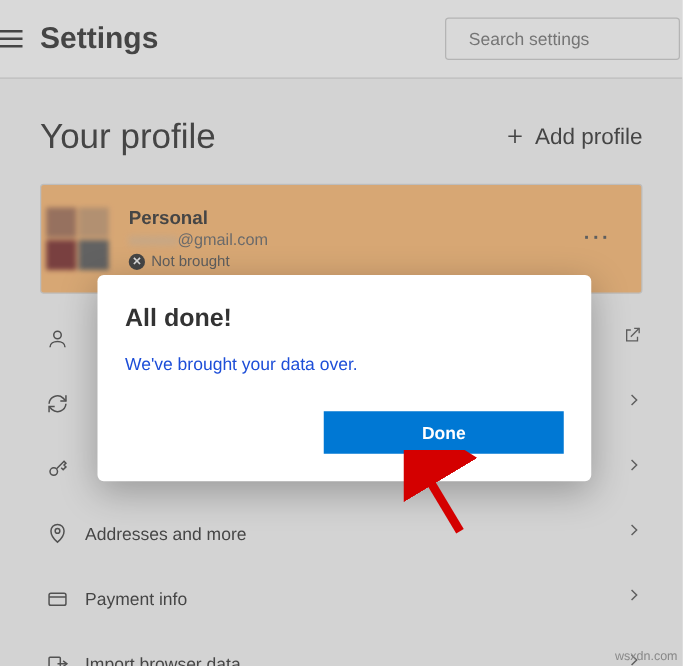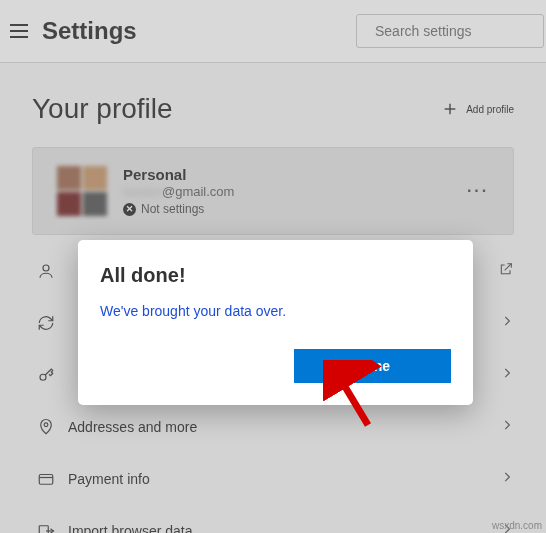--- a/index.html
+++ b/index.html
@@ -16,21 +16,21 @@
       position: absolute;
       inset: 0;
       background: rgba(120,120,120,0.28);
       z-index: 50;
       pointer-events: none;
     }
     
     .header {
       display: flex;
       align-items: center;
-      padding: 14px 2px 14px 10px;
+      padding: 14px 2px 14px 0;
       border-bottom: 1px solid #d8d8d8;
       background: #fff;
     }
     .hamburger {
       width: 18px; height: 14px;
       display: flex; flex-direction: column; justify-content: space-between;
       margin-right: 14px;
       cursor: pointer;
     }
     .hamburger span { height: 1.8px; background: #333; }
@@ -44,27 +44,27 @@
     }
     .search input {
       border: none; outline: none; flex: 1; font-size: 14px;
       background: transparent; color: #444;
     }
     .search svg { margin-right: 10px; }
     
     .content { padding: 30px 32px 0 32px; }
     .section-head { display: flex; align-items: center; margin-bottom: 22px; }
     .section-head h2 { font-size: 28px; font-weight: 400; flex: 1; }
-    .add-profile { display: flex; align-items: center; gap: 8px; font-size: 10px; cursor: pointer; }
+    .add-profile { display: flex; align-items: center; gap: 8px; font-size: 18px; cursor: pointer; }
     
     .profile-card {
       border: 1px solid #d9d9d9; border-radius: 3px;
       display: flex; align-items: center;
-      padding: 18px 14px 18px 24px;
-      background: #e5e5e5;
+      padding: 18px 14px 18px 4px;
+      background: #fdba74;
     }
     .avatar {
       width: 50px; height: 50px; margin-right: 16px;
       display: grid; grid-template-columns: 1fr 1fr; grid-template-rows: 1fr 1fr; gap: 2px;
       filter: blur(2px);
     }
     .avatar div:nth-child(1){background:#a36f56;}
     .avatar div:nth-child(2){background:#c99a6f;}
     .avatar div:nth-child(3){background:#7a2b2b;}
     .avatar div:nth-child(4){background:#5a5a5a;}
@@ -88,34 +88,34 @@
       display: flex; align-items: center; height: 52px;
       border-bottom: 1px solid rgba(0,0,0,0);
       cursor: pointer;
     }
     .menu-item .micon { width: 28px; display:flex; justify-content:center; color:#444; }
     .menu-item .label { flex:1; font-size: 14px; margin-left: 8px;}
     .menu-item .chevron { color:#666; }
     
     .dialog {
       position: absolute;
-      left: 78px; top: 240px;
+      left: 78px; top: 220px;
       width: 395px;
       background: #fff;
       border-radius: 5px;
       box-shadow: 0 8px 30px rgba(0,0,0,0.28);
       z-index: 100;
       padding: 24px 22px 22px 22px;
     }
     .dialog h3 { font-size: 20px; font-weight: 600; margin-bottom: 16px; }
     .dialog p { font-size: 14px; color: #1d4ed8; margin-bottom: 30px; }
     .dialog-actions { display:flex; justify-content:flex-end; }
     .done-btn {
       background: #0078d4; color:#fff; border:none;
-      width: 157px; height: 34px; font-size: 14px; font-weight: 600; cursor:pointer;
+      width: 192px; height: 34px; font-size: 14px; font-weight: 600; cursor:pointer;
     }
     
     .arrow {
       position: absolute; left: 323px; top: 360px; z-index: 200;
       pointer-events:none;
     }
     
     .watermark {
       position:absolute; right:4px; bottom:2px; font-size:10px; color:#888; z-index:300;
     }
@@ -156,21 +156,21 @@
         <div></div>
         <div></div>
         <div></div>
         <div></div>
       </div>
     <div class="profile-info">
       <div class="profile-name">Personal</div>
       <div class="profile-email"><span class="hidden">xxxxxx</span><span>@gmail.com</span></div>
       <div class="sync-row">
         <span class="sync-badge">✕</span>
-        <span>Not settings</span>
+        <span>Not brought</span>
       </div>
     </div>
     <span class="more-dots">···</span>
   </div>
 
   <div class="menu">
     <div class="menu-item">
       <span class="micon">
           <svg width="18" height="18" viewBox="0 0 24 24" fill="none" stroke="#444" stroke-width="1.6">
             <circle cx="12" cy="8" r="4"></circle>

